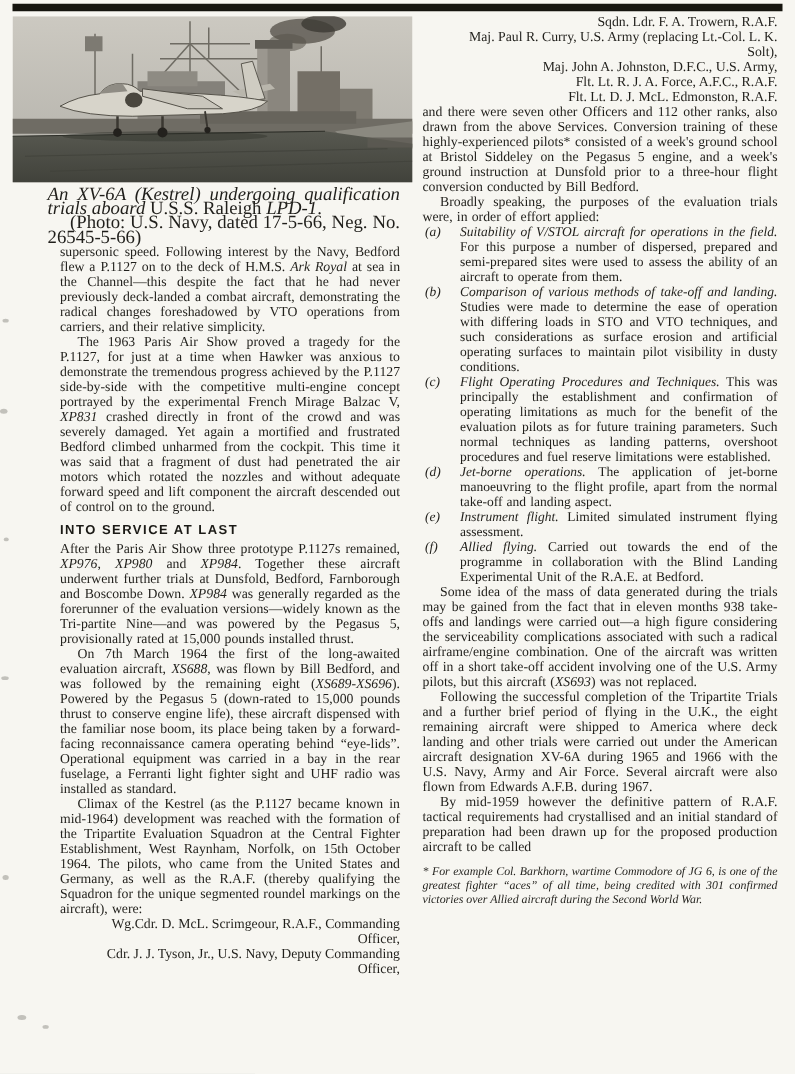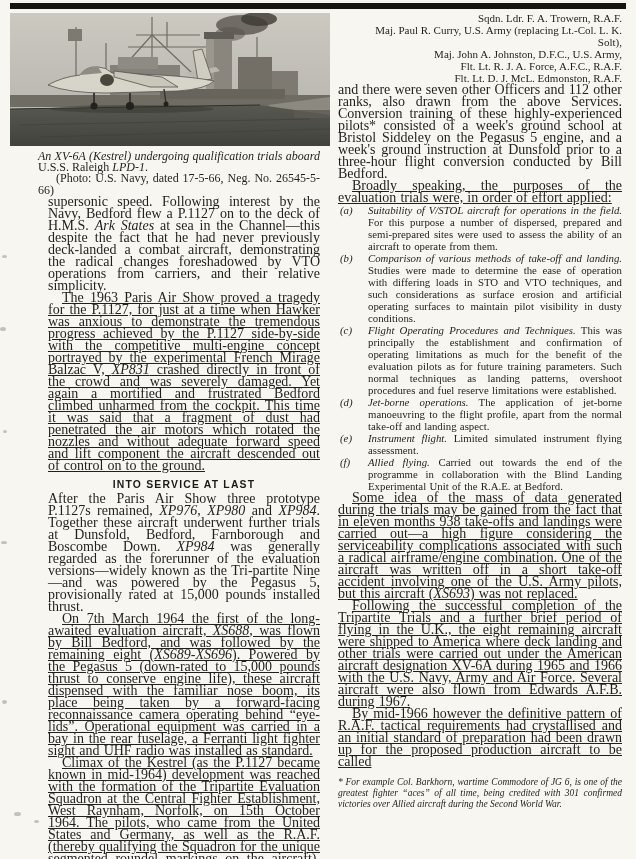--- a/index.html
+++ b/index.html
@@ -34,45 +34,45 @@
   .photo-wrap{
     width:320px;
     margin-left:-38px;
     margin-top:2px;
     line-height:0;
   }
   .photo-wrap svg{width:320px;height:133px;}
   .caption{
     margin:5px 0 0 -10px;
     width:282px;
-    font-size:12px;
+    font-size:15px;
     line-height:11.2px;
     text-align:justify;
   }
   .caption .cap-main{font-style:normal;}
   .caption .credit{
     text-indent:18px;
     font-style:normal;
   }
   p.body{
     margin:0;
-    font-size:14px;
+    font-size:11px;
     line-height:12px;
     text-align:justify;
     word-spacing:0.6px;
   }
-  p.ind{text-indent:14px;text-decoration:underline;}
+  p.ind{text-indent:14px;}
   .first-body{margin-top:6px;}
   h3.sec{
     margin:7px 0 3px 0;
     font-family:"Liberation Sans", sans-serif;
     font-size:10.4px;
     font-weight:bold;
     letter-spacing:1.2px;
-    text-align:center;
+    text-align:left;
     color:#1b1a16;
   }
   .pilot{
     margin:0;
     padding-left:26px;
     text-indent:-13px;
     font-size:11px;
     line-height:12px;
     text-align:right;
   }
@@ -188,21 +188,21 @@
             <circle cx="156" cy="91" r="2.5" fill="#23211d"></circle>
           </g>
         </svg>
       </div>
 
       <div class="caption">
         <div class="cap-main"><i>An XV-6A (Kestrel) undergoing qualification trials aboard </i>U.S.S. Raleigh <i>LPD-1</i>.</div>
         <div class="credit">(Photo: U.S. Navy, dated 17-5-66, Neg. No. 26545-5-66)</div>
       </div>
 
-      <p class="body first-body">supersonic speed.  Following interest by the Navy, Bedford flew a P.1127 on to the deck of H.M.S. <i>Ark States</i> at sea in the Channel—this despite the fact that he had never previously deck-landed a combat aircraft, demonstrating the radical changes foreshadowed by VTO operations from carriers, and their relative simplicity.</p>
+      <p class="body first-body">supersonic speed.  Following interest by the Navy, Bedford flew a P.1127 on to the deck of H.M.S. <i>Ark Royal</i> at sea in the Channel—this despite the fact that he had never previously deck-landed a combat aircraft, demonstrating the radical changes foreshadowed by VTO operations from carriers, and their relative simplicity.</p>
       <p class="body ind">The 1963 Paris Air Show proved a tragedy for the P.1127, for just at a time when Hawker was anxious to demonstrate the tremendous progress achieved by the P.1127 side-by-side with the competitive multi-engine concept portrayed by the experimental French Mirage Balzac V, <i>XP831</i> crashed directly in front of the crowd and was severely damaged. Yet again a mortified and frustrated Bedford climbed unharmed from the cockpit.  This time it was said that a fragment of dust had penetrated the air motors which rotated the nozzles and without adequate forward speed and lift component the aircraft descended out of control on to the ground.</p>
 
       <h3 class="sec">INTO SERVICE AT LAST</h3>
 
       <p class="body">After the Paris Air Show three prototype P.1127s remained, <i>XP976</i>, <i>XP980</i> and <i>XP984</i>.  Together these aircraft underwent further trials at Dunsfold, Bedford, Farnborough and Boscombe Down.  <i>XP984</i> was generally regarded as the forerunner of the evaluation versions—widely known as the Tri-partite Nine—and was powered by the Pegasus 5, provisionally rated at 15,000 pounds installed thrust.</p>
       <p class="body ind">On 7th March 1964 the first of the long-awaited evaluation aircraft, <i>XS688</i>, was flown by Bill Bedford, and was followed by the remaining eight (<i>XS689-XS696</i>).  Powered by the Pegasus 5 (down-rated to 15,000 pounds thrust to conserve engine life), these aircraft dispensed with the familiar nose boom, its place being taken by a forward-facing reconnaissance camera operating behind “eye-lids”. Operational equipment was carried in a bay in the rear fuselage, a Ferranti light fighter sight and UHF radio was installed as standard.</p>
       <p class="body ind">Climax of the Kestrel (as the P.1127 became known in mid-1964) development was reached with the formation of the Tripartite Evaluation Squadron at the Central Fighter Establishment, West Raynham, Norfolk, on 15th October 1964.  The pilots, who came from the United States and Germany, as well as the R.A.F. (thereby qualifying the Squadron for the unique segmented roundel markings on the aircraft), were:</p>
 
       <p class="pilot">Wg.Cdr. D. McL. Scrimgeour, R.A.F., Commanding Officer,</p>
       <p class="pilot">Cdr. J. J. Tyson, Jr., U.S. Navy, Deputy Commanding Officer,</p>
@@ -239,18 +239,18 @@
         <span class="tlabel">(e)</span>
         <span><i>Instrument flight.</i>  Limited simulated instrument flying assessment.</span>
       </div>
       <div class="trial">
         <span class="tlabel">(f)</span>
         <span><i>Allied flying.</i>  Carried out towards the end of the programme in collaboration with the Blind Landing Experimental Unit of the R.A.E. at Bedford.</span>
       </div>
 
       <p class="body ind">Some idea of the mass of data generated during the trials may be gained from the fact that in eleven months 938 take-offs and landings were carried out—a high figure considering the serviceability complications associated with such a radical airframe/engine combination.  One of the aircraft was written off in a short take-off accident involving one of the U.S. Army pilots, but this aircraft (<i>XS693</i>) was not replaced.</p>
       <p class="body ind">Following the successful completion of the Tripartite Trials and a further brief period of flying in the U.K., the eight remaining aircraft were shipped to America where deck landing and other trials were carried out under the American aircraft designation XV-6A during 1965 and 1966 with the U.S. Navy, Army and Air Force.  Several aircraft were also flown from Edwards A.F.B. during 1967.</p>
-      <p class="body ind">By mid-1966 however the definitive pattern of R.A.F. tactical requirements had crystallised and an initial standard of preparation had been drawn up for the proposed production aircraft to be called</p>
+      <p class="body ind">By mid-1959 however the definitive pattern of R.A.F. tactical requirements had crystallised and an initial standard of preparation had been drawn up for the proposed production aircraft to be called</p>
 
       <p class="footnote">* For example Col. Barkhorn, wartime Commodore of JG 6, is one of the greatest fighter “aces” of all time, being credited with 301 confirmed victories over Allied aircraft during the Second World War.</p>
     </div>
   </div>
 </div>
 
 </body></html>

